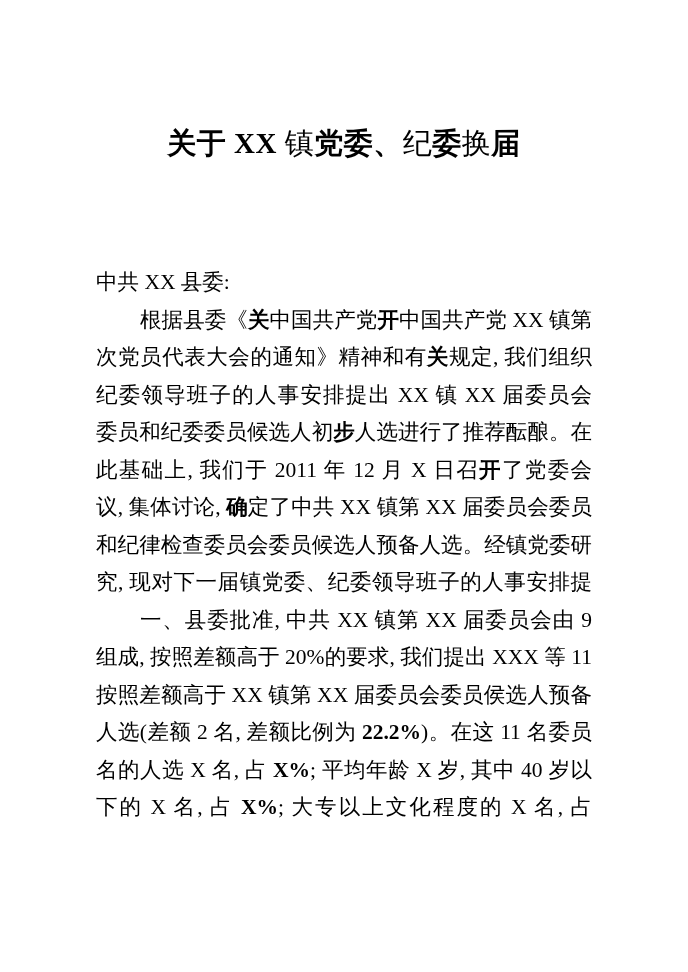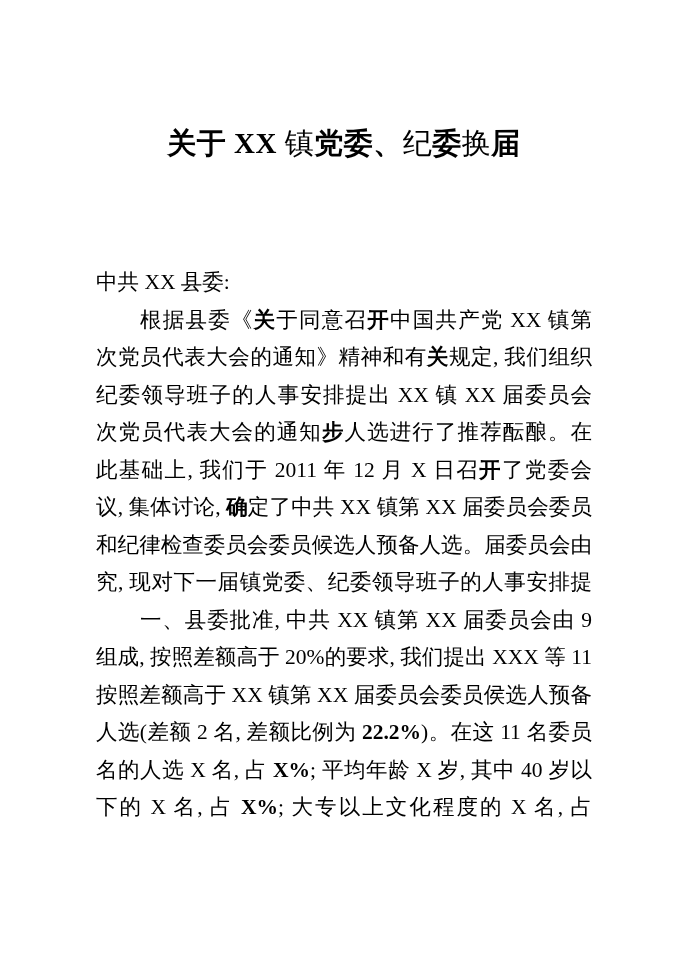--- a/index.html
+++ b/index.html
@@ -53,27 +53,27 @@
 </style>
 </head>
 <body>
 
 <div class="page">
   <div class="title-block">
       <div class="title-line"><span class="seg b">关于</span><span class="seg b"> XX </span><span class="seg">镇</span><span class="seg b">党委、</span><span class="seg">纪</span><span class="seg b">委</span><span class="seg">换</span><span class="seg b">届</span></div>
     </div>
   <div class="body-block">
       <div class="body-line noj"><span class="seg">中共 XX 县委:</span></div>
-      <div class="body-line ind"><span class="seg">根据县委《</span><span class="seg b">关</span><span class="seg">于同意召</span><span class="seg b">开</span><span class="seg">中国共产党 XX 镇第 XX</span></div>
+      <div class="body-line ind"><span class="seg">根据县委《</span><span class="seg b">关</span><span class="seg">中国共产党</span><span class="seg b">开</span><span class="seg">中国共产党 XX 镇第 XX</span></div>
       <div class="body-line"><span class="seg">次党员代表大会的通知》精神和有</span><span class="seg b">关</span><span class="seg">规定, 我们组织全</span></div>
       <div class="body-line"><span class="seg">纪委领导班子的人事安排提出 XX 镇 XX 届委员会</span></div>
-      <div class="body-line"><span class="seg">次党员代表大会的通知</span><span class="seg b">步</span><span class="seg">人选进行了推荐酝酿。在</span></div>
+      <div class="body-line"><span class="seg">委员和纪委委员候选人初</span><span class="seg b">步</span><span class="seg">人选进行了推荐酝酿。在</span></div>
       <div class="body-line"><span class="seg">此基础上, 我们于 2011 年 12 月 X 日召</span><span class="seg b">开</span><span class="seg">了党委会</span></div>
       <div class="body-line"><span class="seg">议, 集体讨论, </span><span class="seg b">确</span><span class="seg">定了中共 XX 镇第 XX 届委员会委员</span></div>
-      <div class="body-line"><span class="seg">和纪律检查委员会委员候选人预备人选。届委员会由</span></div>
+      <div class="body-line"><span class="seg">和纪律检查委员会委员候选人预备人选。经镇党委研</span></div>
       <div class="body-line"><span class="seg">究, 现对下一届镇党委、纪委领导班子的人事安排提出</span></div>
       <div class="body-line ind"><span class="seg">一、县委批准, 中共 XX 镇第 XX 届委员会由 9 人</span></div>
       <div class="body-line"><span class="seg">组成, 按照差额高于 20%的要求, 我们提出 XXX 等 11</span></div>
       <div class="body-line"><span class="seg">按照差额高于 XX 镇第 XX 届委员会委员侯选人预备</span></div>
       <div class="body-line"><span class="seg">人选(差额 2 名, 差额比例为 </span><span class="seg b">22.2%</span><span class="seg">)。在这 11 名委员</span></div>
       <div class="body-line"><span class="seg">名的人选 X 名, 占 </span><span class="seg b">X%</span><span class="seg">; 平均年龄 X 岁, 其中 40 岁以</span></div>
       <div class="body-line"><span class="seg">下的 X 名, 占 </span><span class="seg b">X%</span><span class="seg">; 大专以上文化程度的 X 名, 占 </span></div>
     </div>
 </div>
 

